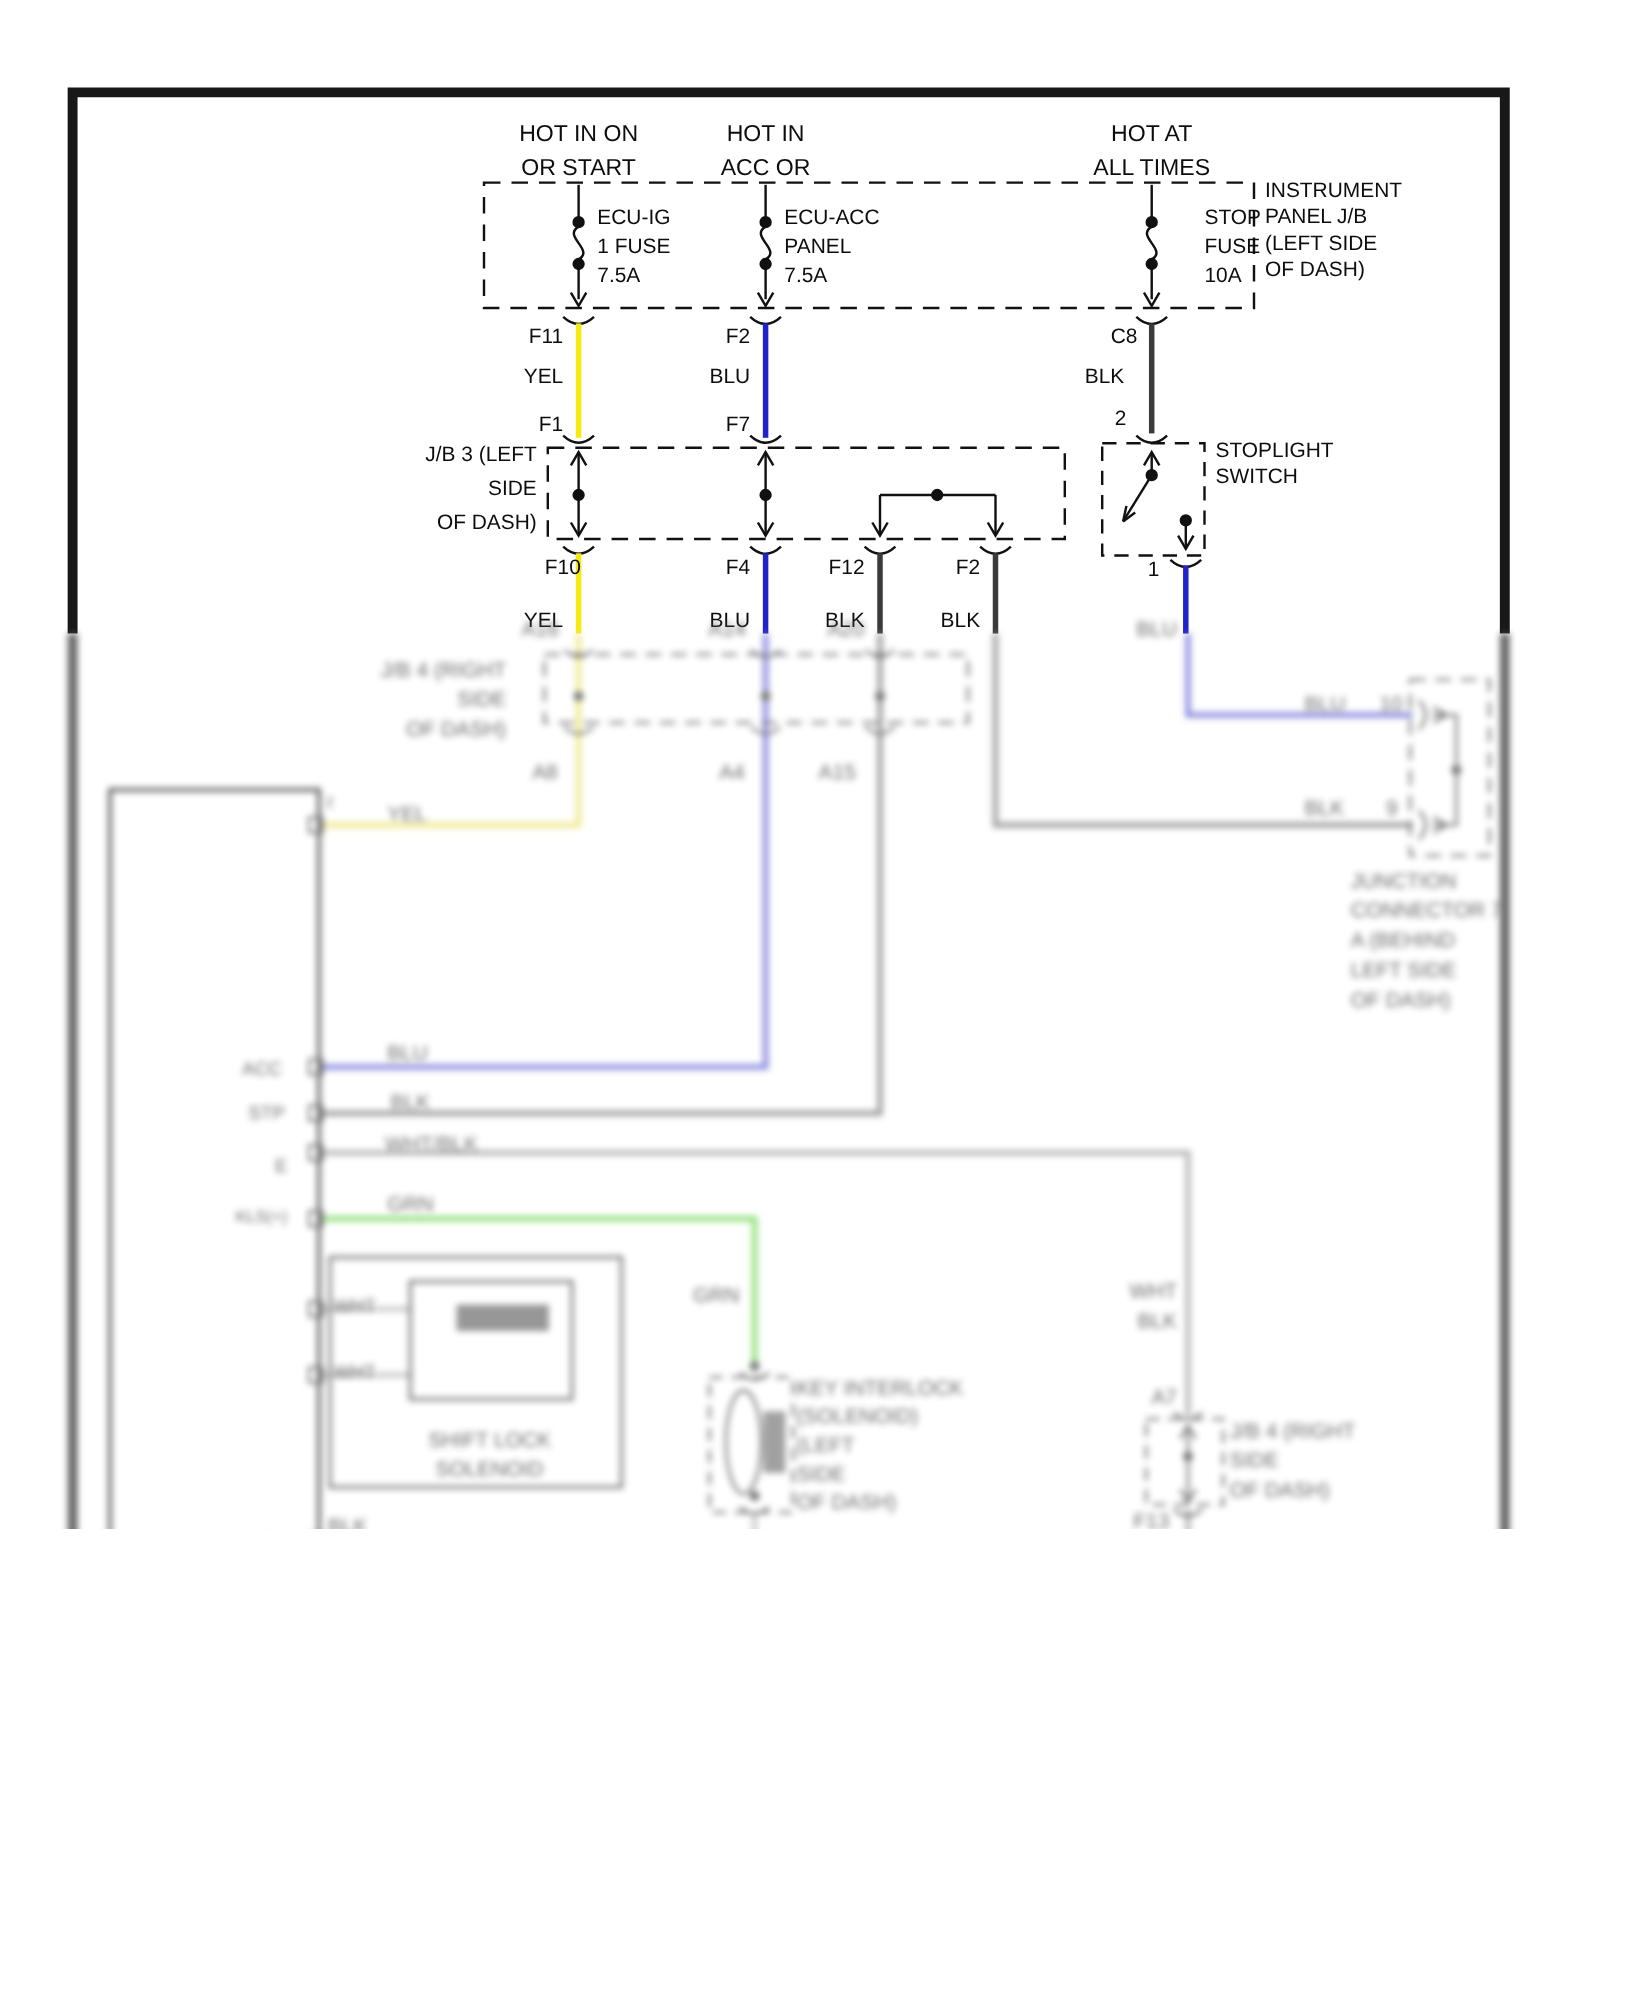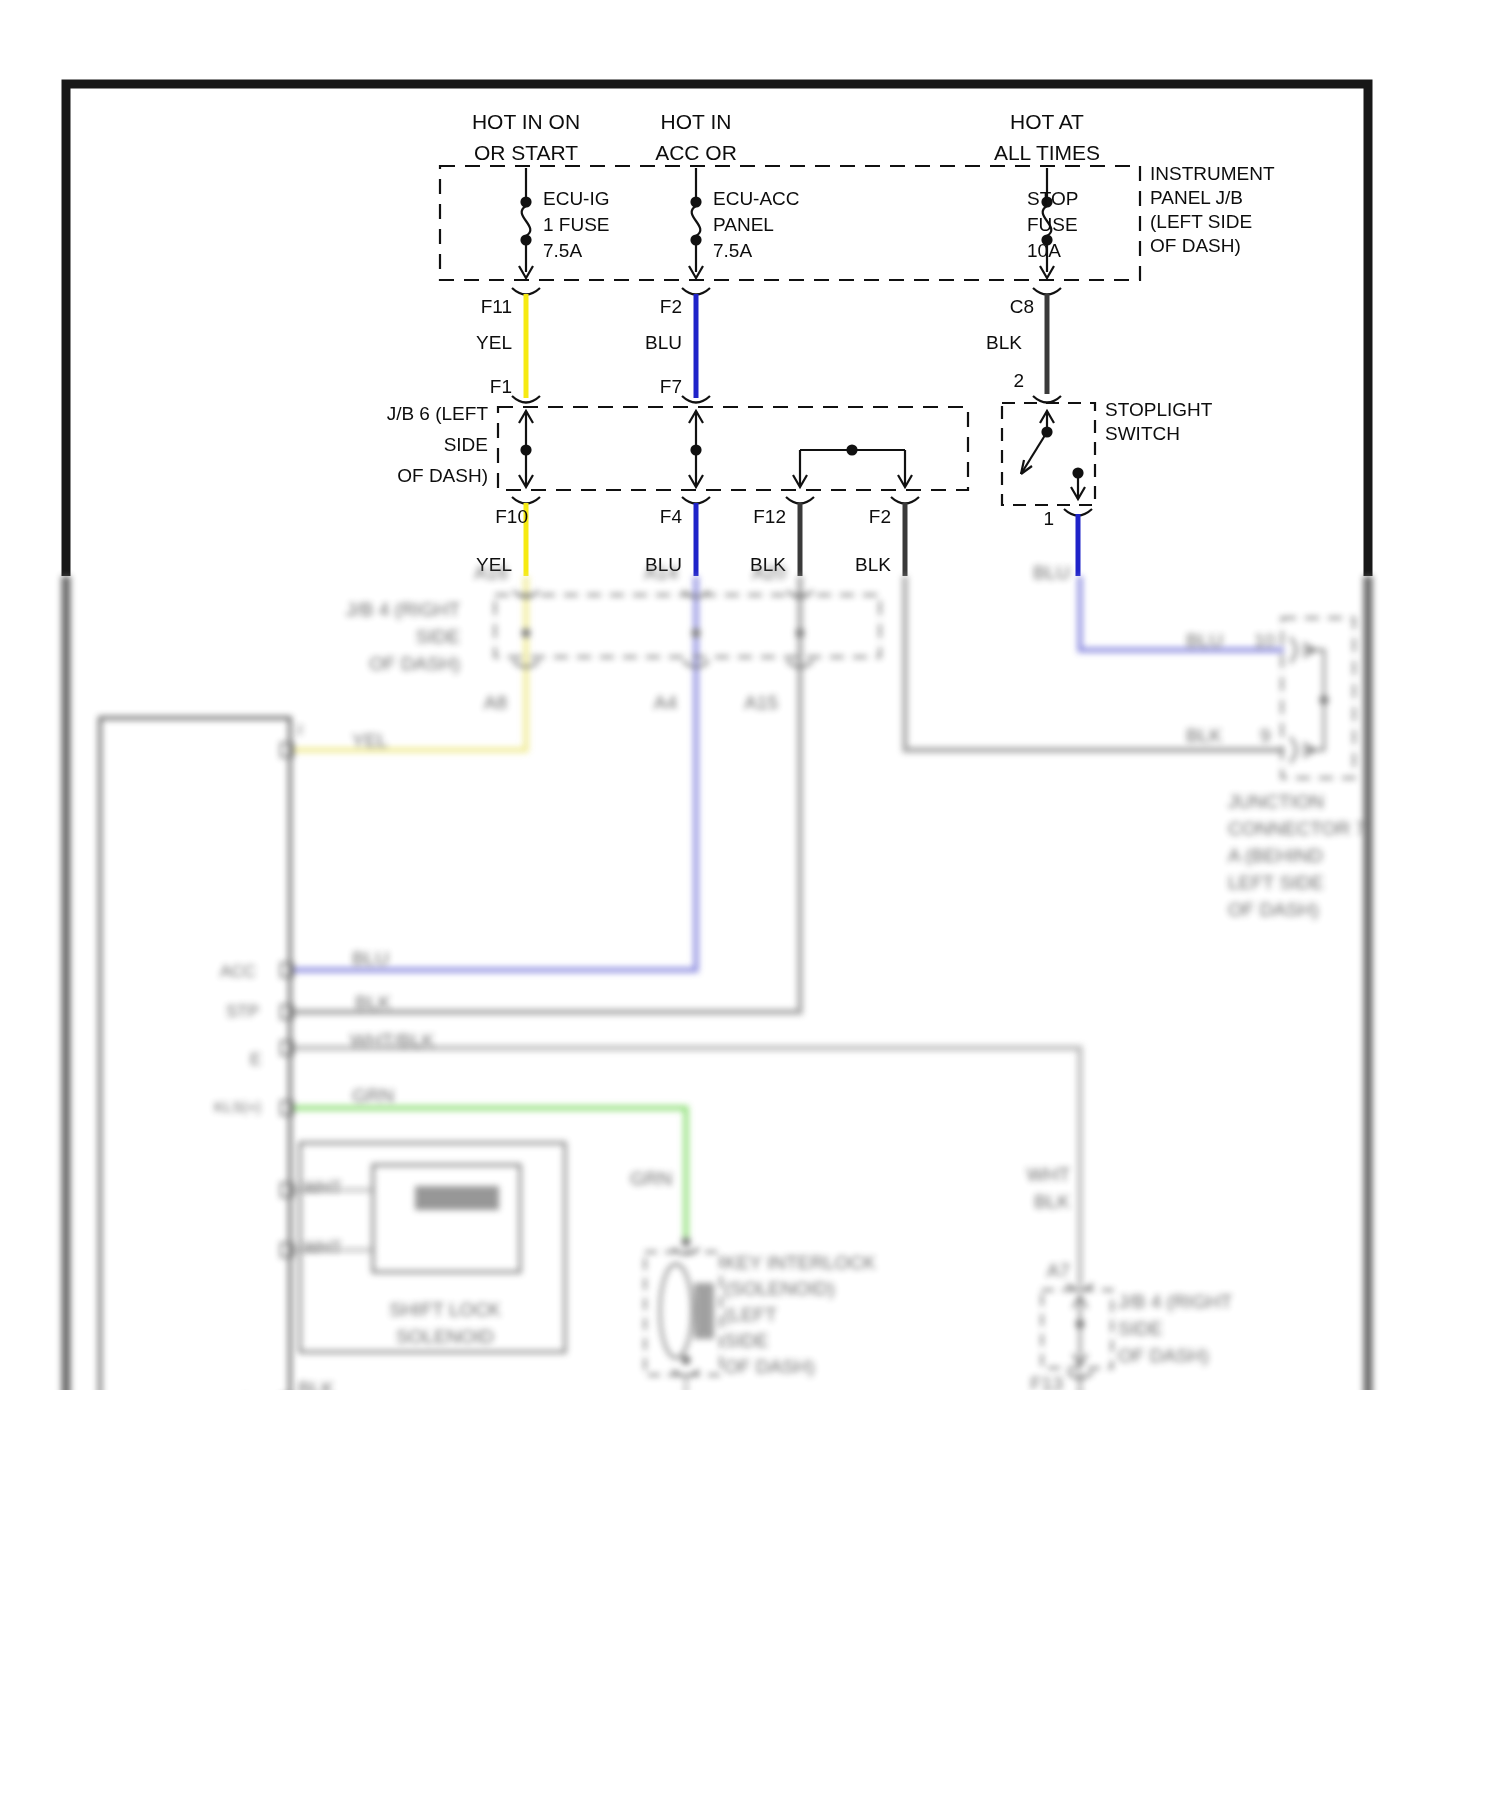--- a/index.html
+++ b/index.html
@@ -240,41 +240,41 @@
 ALL TIMES</div>
   <div class="lbl hd c" style="left:606px;top:106px;width:180px">HOT IN
 ACC OR</div>
 
   <div class="lbl" style="left:543px;top:186px">ECU-IG
 1 FUSE
 7.5A</div>
   <div class="lbl" style="left:713px;top:186px">ECU-ACC
 PANEL
 7.5A</div>
-  <div class="lbl" style="left:1027px;top:186px">STOP
+  <div class="lbl" style="left:1095px;top:186px">STOP
 FUSE
 10A</div>
   <div class="lbl lh24" style="left:1150px;top:162px">INSTRUMENT
 PANEL J/B
 (LEFT SIDE
 OF DASH)</div>
 
   <div class="lbl r" style="left:440px;top:294px;width:72px">F11</div>
   <div class="lbl r" style="left:610px;top:294px;width:72px">F2</div>
   <div class="lbl r" style="left:962px;top:294px;width:72px">C8</div>
 
   <div class="lbl r" style="left:440px;top:330px;width:72px">YEL</div>
   <div class="lbl r" style="left:610px;top:330px;width:72px">BLU</div>
   <div class="lbl r" style="left:950px;top:330px;width:72px">BLK</div>
 
   <div class="lbl r" style="left:446px;top:374px;width:66px">F1</div>
   <div class="lbl r" style="left:616px;top:374px;width:66px">F7</div>
   <div class="lbl r" style="left:952px;top:368px;width:72px">2</div>
 
-  <div class="lbl r lh31" style="left:330px;top:398px;width:158px">J/B 6 (LEFT
+  <div class="lbl r lh31" style="left:330px;top:398px;width:158px">J/B 3 (LEFT
 SIDE
 OF DASH)</div>
 
   <div class="lbl r" style="left:450px;top:504px;width:78px">F10</div>
   <div class="lbl r" style="left:604px;top:504px;width:78px">F4</div>
   <div class="lbl r" style="left:708px;top:504px;width:78px">F12</div>
   <div class="lbl r" style="left:821px;top:504px;width:70px">F2</div>
 
   <div class="lbl r" style="left:440px;top:552px;width:72px">YEL</div>
   <div class="lbl r" style="left:610px;top:552px;width:72px">BLU</div>

